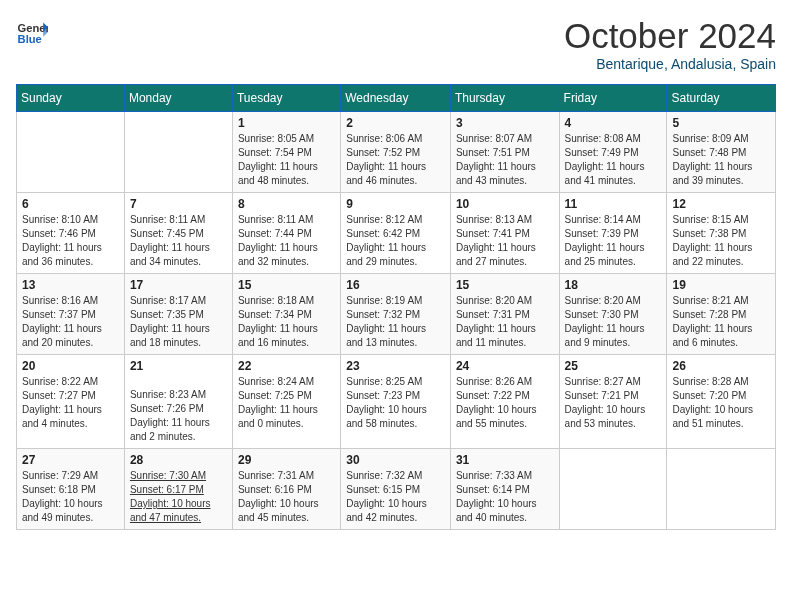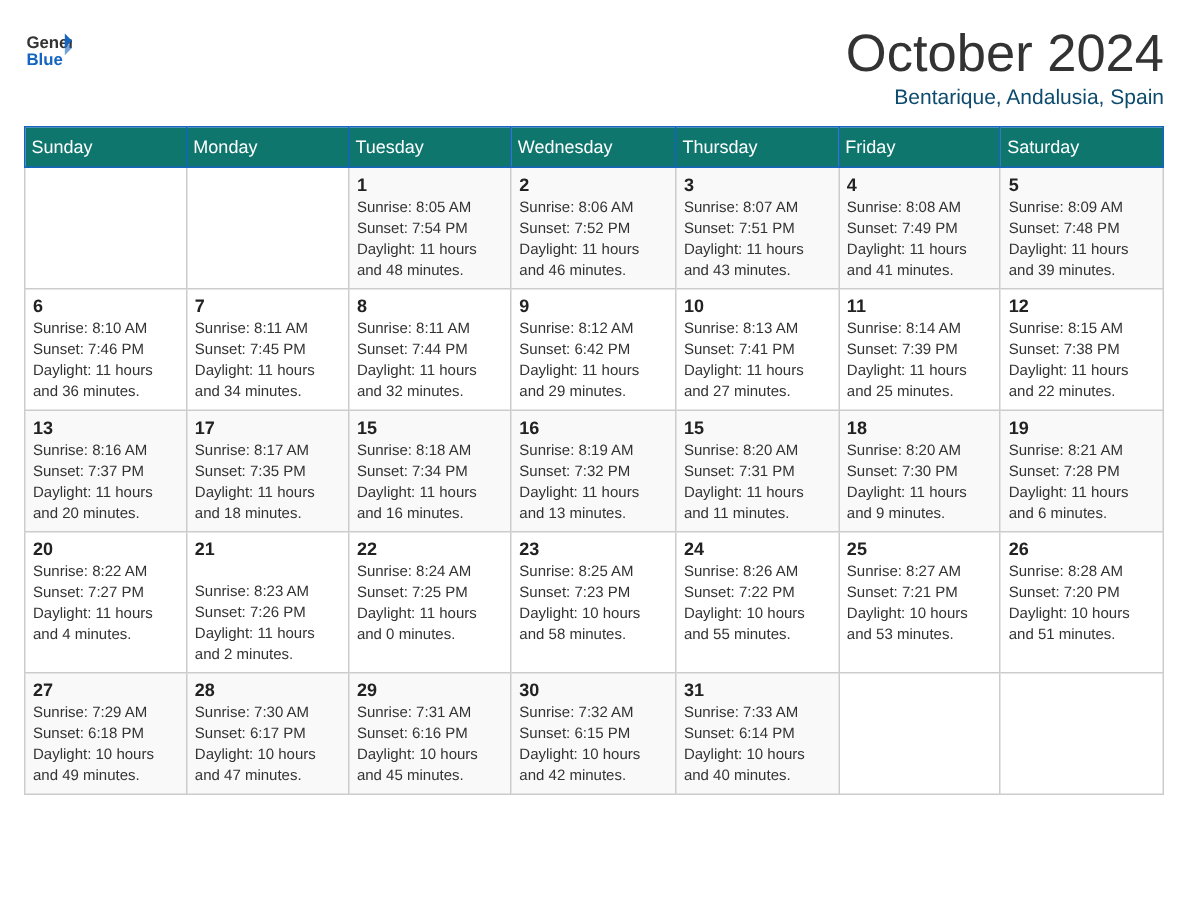--- a/index.html
+++ b/index.html
@@ -278,21 +278,21 @@
       </tr>
       <tr>
         <td>
           <div class="day-num">27</div>
           <div class="day-info" style="white-space: pre-line;">Sunrise: 7:29 AM
 Sunset: 6:18 PM
 Daylight: 10 hours and 49 minutes.</div>
         </td>
         <td>
           <div class="day-num">28</div>
-          <div class="day-info" style="white-space: pre-line;">Sunrise: 7:30 AM
+          <div class="day-info" style="white-space: pre-line; text-decoration: underline;">Sunrise: 7:30 AM
 Sunset: 6:17 PM
 Daylight: 10 hours and 47 minutes.</div>
         </td>
         <td>
           <div class="day-num">29</div>
           <div class="day-info" style="white-space: pre-line;">Sunrise: 7:31 AM
 Sunset: 6:16 PM
 Daylight: 10 hours and 45 minutes.</div>
         </td>
         <td>

